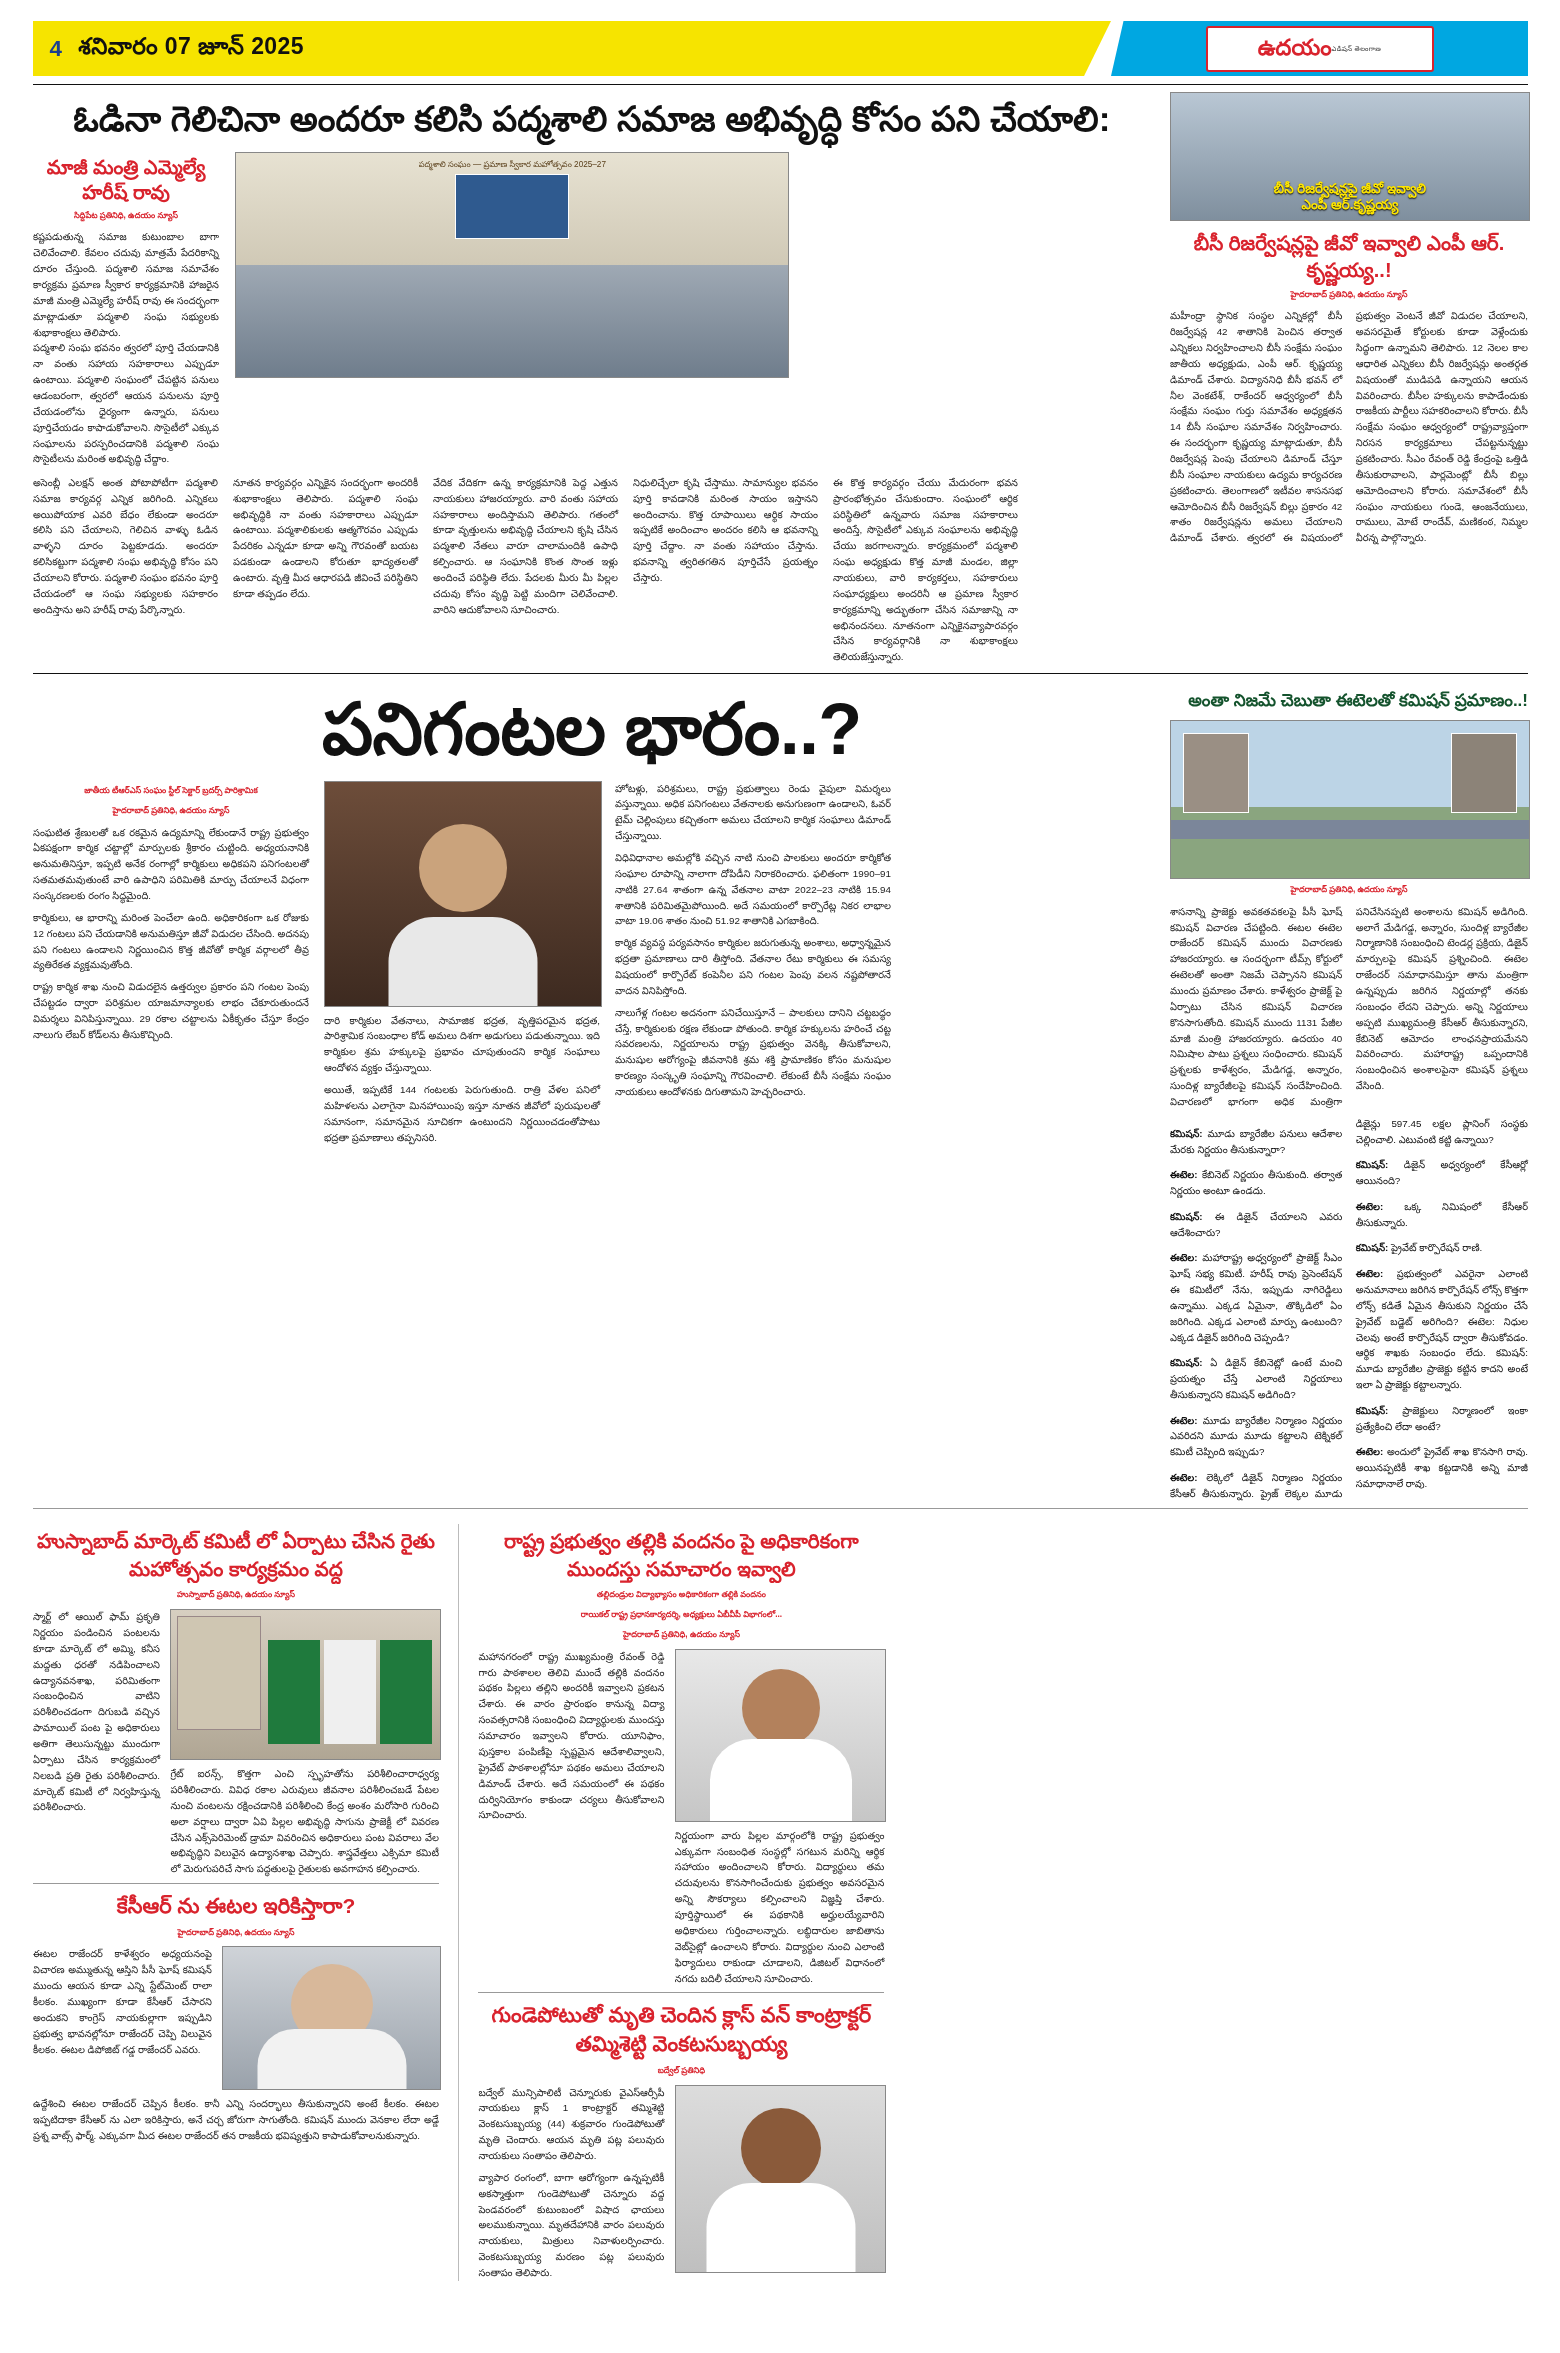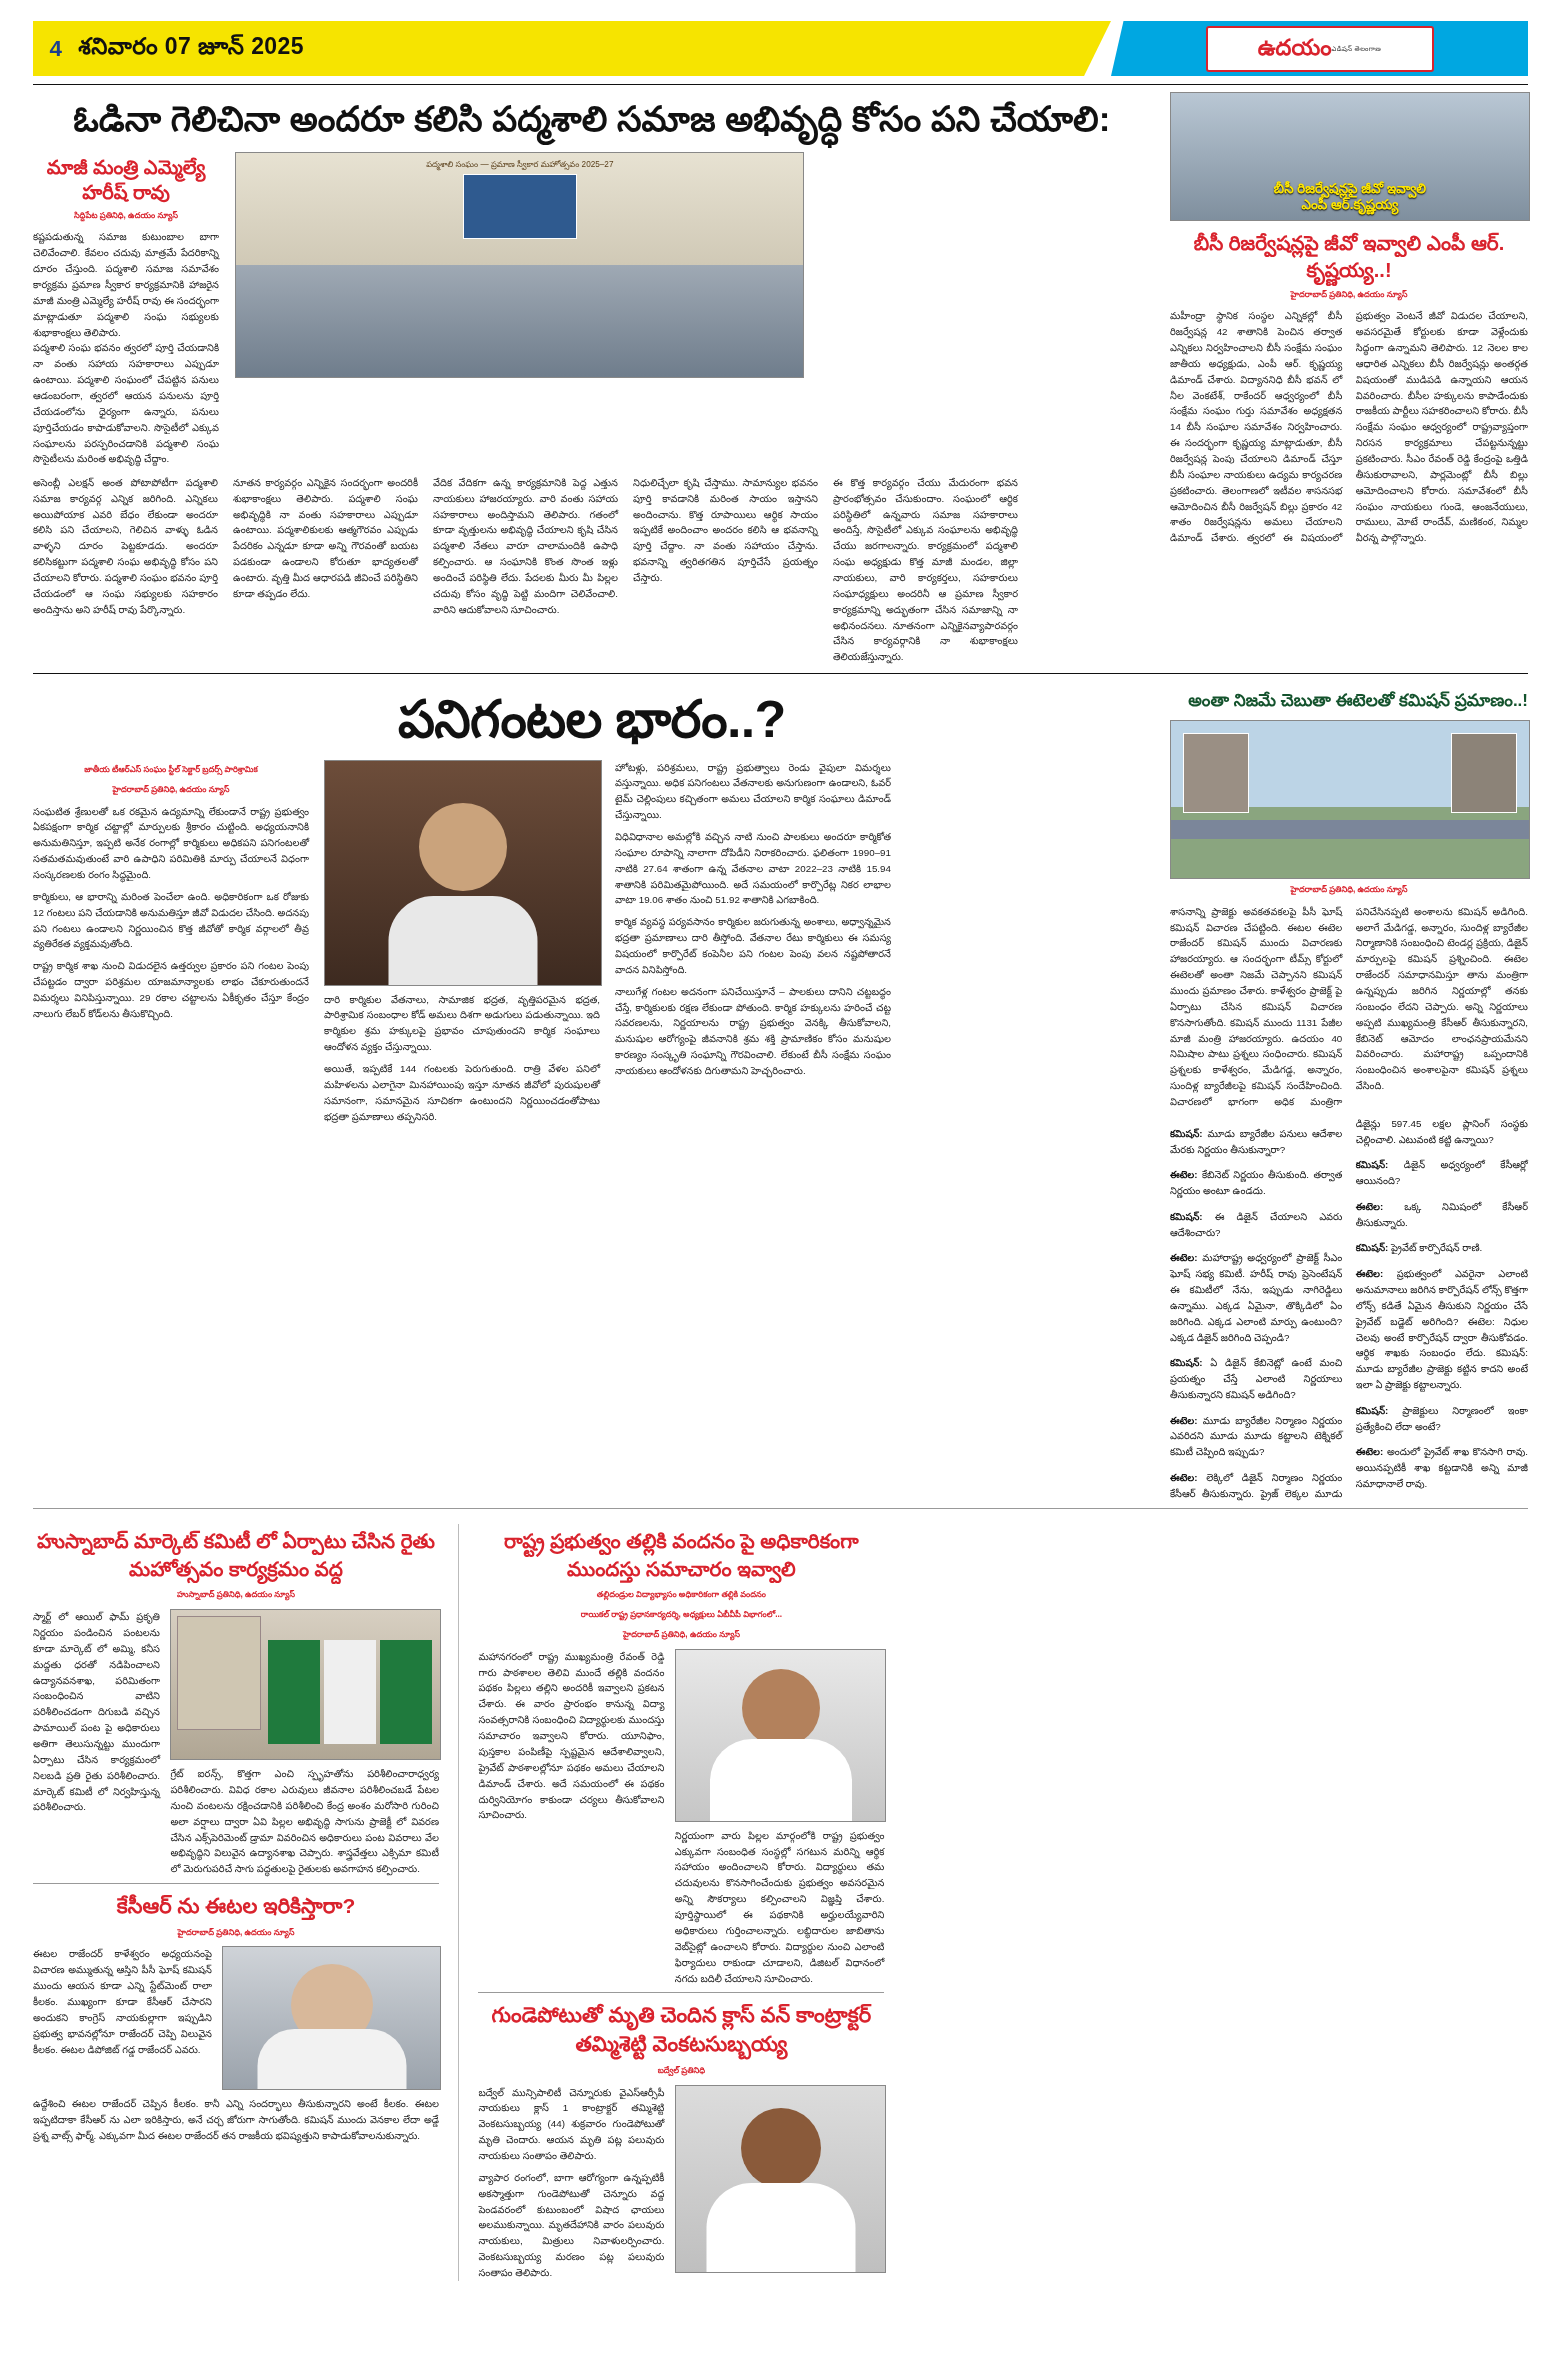--- a/index.html
+++ b/index.html
@@ -30,29 +30,29 @@
   .toprail{width:358px;}
   .head1{font-size:35px;line-height:1.28;font-weight:bold;text-align:center;color:#111;margin:4.5px 0 10.4px;}
   .sub-head{color:#d9232d;font-size:19.4px;font-weight:bold;text-align:center;line-height:1.3;margin:3px 0 1.5px;}
   .top-3col{display:flex;gap:15px;margin-top:7.5px;}
   .top-col{width:185px;}
   .bigphoto{width:552px;height:224px;border:0.7px solid #888;}
   .railhead{font-size:20px;font-weight:bold;color:#d9232d;text-align:center;line-height:1.35;margin:9px 0 4.5px;}
 
   
   .ph-people{background:linear-gradient(#c8d8e8,#9fb4c6);}
-  .ph-stage{background:linear-gradient(#e7e2d2,#b9b09a);padding-left:15px;}
+  .ph-stage{background:linear-gradient(#e7e2d2,#b9b09a);}
   .ph-dam{background:linear-gradient(#bcd4e6,#8fae86);}
   .ph-portrait{background:linear-gradient(#d8d2cb,#b0a79c);}
 
   
   .midwrap{display:flex;gap:19.4px;margin-top:13.4px;}
   .midmain{flex:1;}
   .midrail{width:358px;}
-  .head2{font-size:52px;font-weight:bold;text-align:center;line-height:1.05;margin:4.5px 0 13.4px;letter-spacing:-0.7px;}
+  .head2{font-size:72px;font-weight:bold;text-align:center;line-height:1.05;margin:4.5px 0 13.4px;letter-spacing:-0.7px;}
   .mid-3col{display:flex;gap:15px;}
   .mid-col{width:276px;}
   .railhead2{font-size:17px;font-weight:bold;color:#14532d;text-align:right;line-height:1.35;margin:3px 0 7.5px;}
 
   
   .lowwrap{display:flex;gap:19.4px;margin-top:15px;}
   .lowmain{flex:1;display:flex;gap:19.4px;}
   .lowcol{width:406px;}
   .lowrail{width:358px;}
   .head3{font-size:20px;font-weight:bold;color:#d9232d;text-align:center;line-height:1.38;margin:4.5px 0 6px;}

